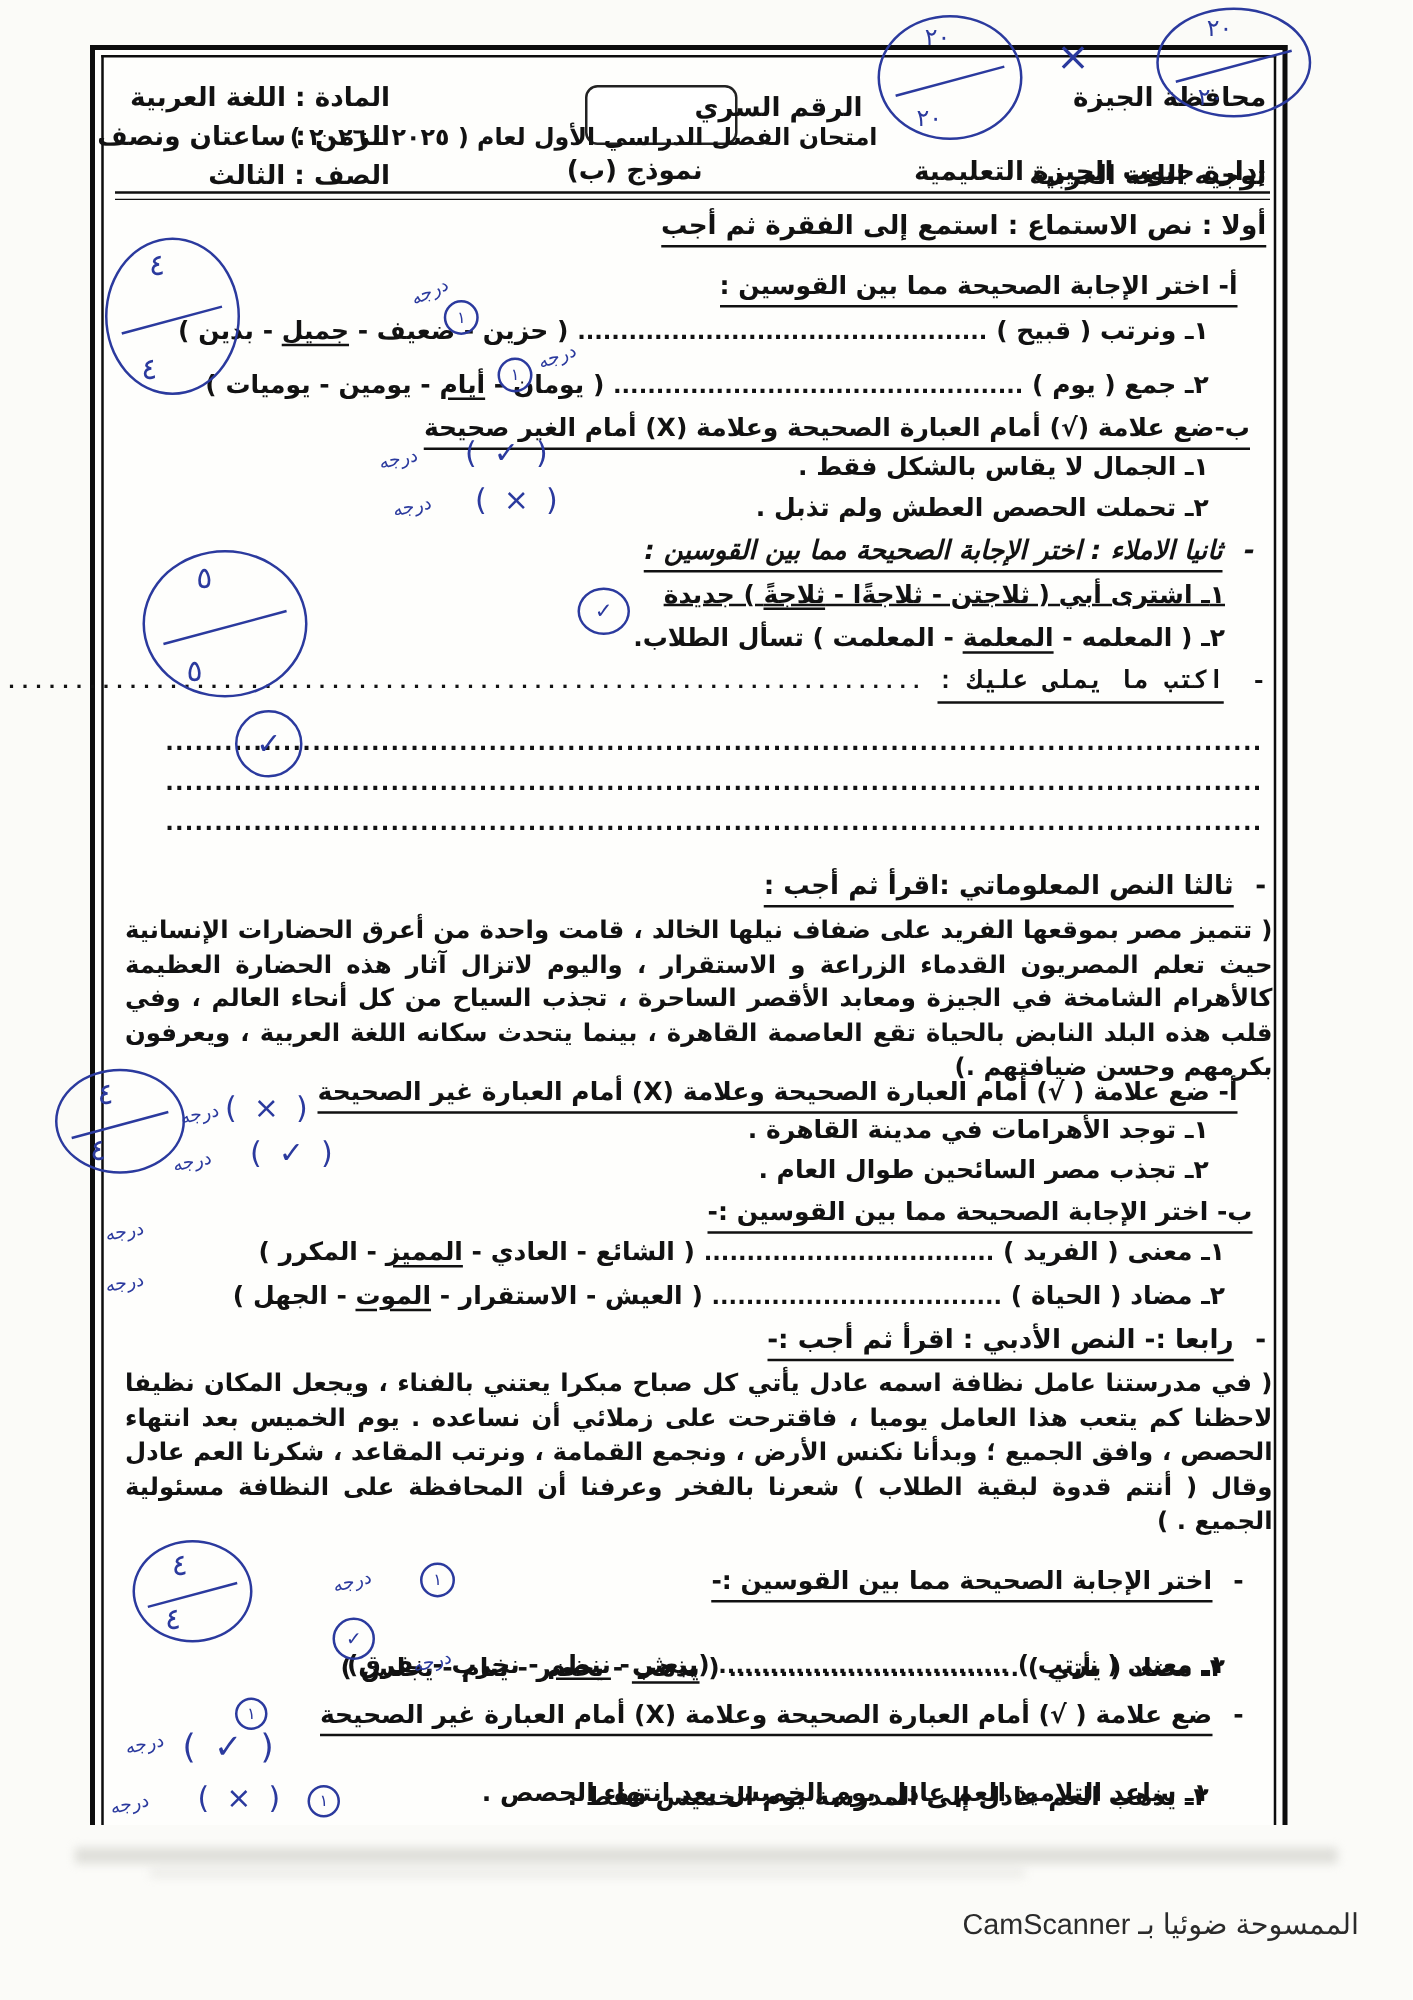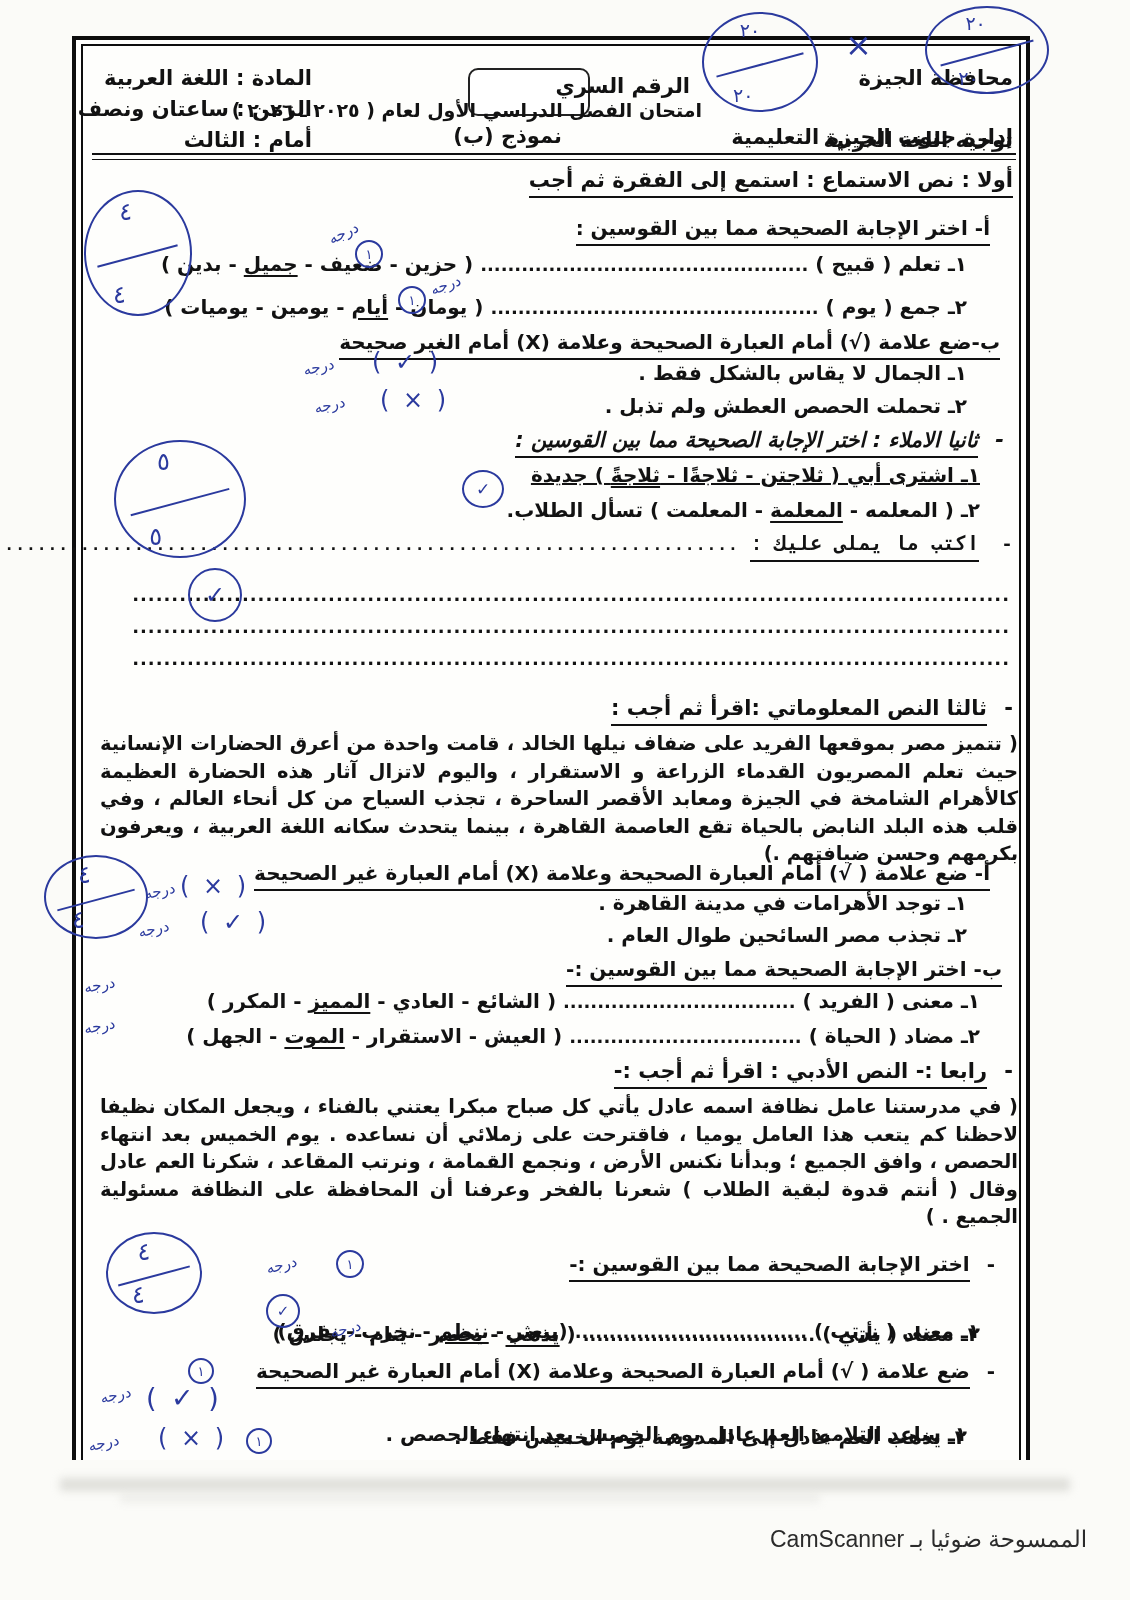--- a/index.html
+++ b/index.html
@@ -58,27 +58,27 @@
 <div class="ln h" style="right:117px;top:66px;">محافظة الجيزة</div>
 <div class="ln h" style="right:117px;top:97px;margin-top:28px;">إدارة جنوب الجيزة التعليمية</div>
 <div class="ln h" style="right:117px;top:128px;">توجيه اللغة العربية</div>
 
 <div class="ln h" style="right:440px;top:74px;">الرقم السري</div>
 <div class="ln" style="right:428px;top:99px;font-size:19px;">امتحان الفصل الدراسي الأول لعام ( ٢٠٢٥ ـ ٢٠٢٦ )</div>
 <div class="ln h" style="right:568px;top:124px;">نموذج (ب)</div>
 
 <div class="ln h" style="right:818px;top:66px;">المادة : اللغة العربية</div>
 <div class="ln h" style="right:818px;top:97px;">الزمن : ساعتان ونصف</div>
-<div class="ln h" style="right:818px;top:128px;">أمام : الثالث</div>
+<div class="ln h" style="right:818px;top:128px;">الصف : الثالث</div>
 
 <div class="ln h" style="right:117px;top:168px;"><span class="hu">أولا : نص الاستماع : استمع إلى الفقرة ثم أجب</span></div>
 <div class="ln" style="right:140px;top:216px;"><span class="hu">أ-  اختر الإجابة الصحيحة مما بين القوسين :</span></div>
 
 <div class="ln" style="right:163px;top:252px;">
-  <span>١ـ تعلم ( قبيح )</span>
+  <span>١ـ ونرتب ( قبيح )</span>
   <span class="dots">................................................</span>
   <span>( حزين  -  ضعيف  -  </span><span class="ans">جميل</span><span>  -  بدين )</span>
 </div>
 <div class="ln" style="right:163px;top:295px;">
   <span>٢ـ جمع ( يوم )</span>
   <span class="dots">................................................</span>
   <span>( يومان  -  </span><span class="ans">أيام</span><span>  -  يومين  -  يوميات )</span>
 </div>
 
 <div class="ln" style="right:130px;top:330px;"><span class="hu">ب-ضع علامة (√) أمام العبارة الصحيحة وعلامة (X) أمام الغير صحيحة</span></div>

